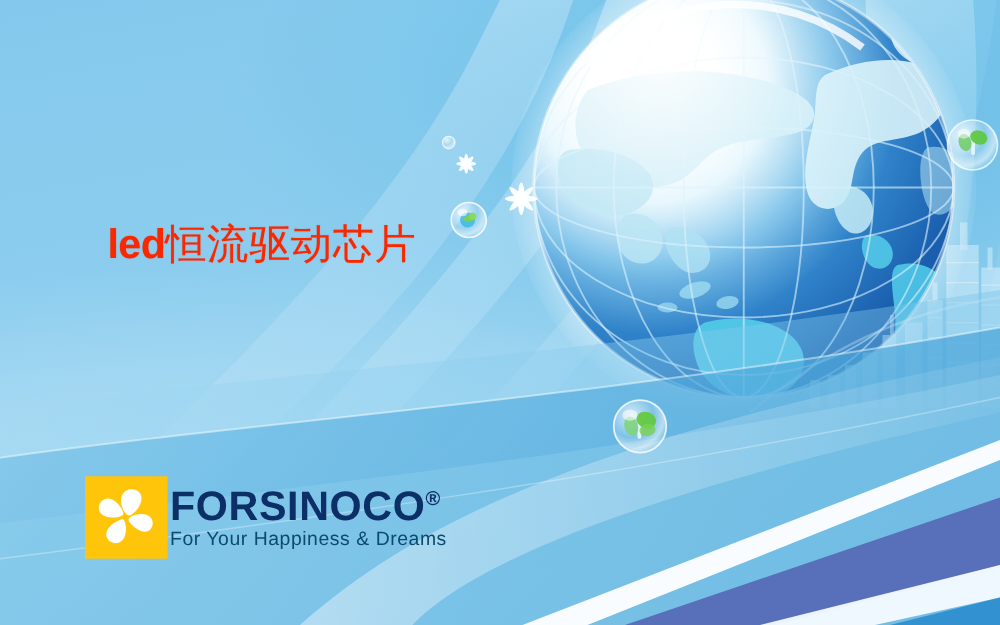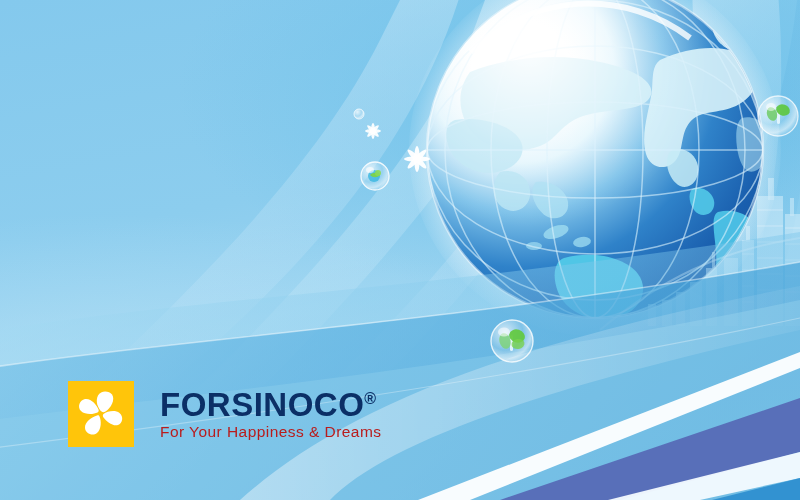--- a/index.html
+++ b/index.html
@@ -58,21 +58,21 @@
     letter-spacing: 2px;
     white-space: pre;
   }
   
   .logo {
     position: absolute;
     left: 68px;
     top: 381px;
     display: flex;
     align-items: center;
-    gap: 26px;
+    gap: 2px;
   }
   .logo-mark {
     width: 66px;
     height: 66px;
     background: #ffc50a;
     position: relative;
     flex: 0 0 auto;
   }
   .logo-wordmark {
     display: flex;
@@ -90,21 +90,21 @@
     white-space: nowrap;
     transform: scaleX(1.0);
     transform-origin: left center;
   }
   .brand-name .reg {
     font-size: 16px;
     vertical-align: super;
     line-height: 1;
   }
   .brand-tagline {
-    color: #b91c1c;
+    color: #0c4a6e;
     font-family: "Liberation Sans", "DejaVu Sans", sans-serif;
     font-size: 15.5px;
     line-height: 18px;
     letter-spacing: 0.45px;
     white-space: nowrap;
     margin-top: 2px;
   }
 </style>
 </head>
 <body>
@@ -330,20 +330,21 @@
         <circle r="20" fill="none" stroke="#ffffff" stroke-opacity="0.75" stroke-width="1.3"></circle>
         <rect x="-1" y="-6" width="3" height="14" rx="1.5" fill="#eaf9ff" fill-opacity="0.85"></rect>
         <ellipse cx="-6" cy="-2" rx="5" ry="7" fill="#6fcb66" fill-opacity="0.85" transform="rotate(-18 -6 -2)"></ellipse>
         <ellipse cx="5" cy="-6" rx="7" ry="5.5" fill="#5cc63c" fill-opacity="0.9" transform="rotate(20 5 -6)"></ellipse>
         <ellipse cx="-7" cy="-9" rx="5" ry="4" fill="#ffffff" fill-opacity="0.5"></ellipse>
       </g>
 
     </g>
   </svg>
 
+  <div class="headline"><span class="latin">led</span><span>恒流驱动芯片</span></div>
 
   <div class="logo">
     <div class="logo-mark">
       <svg viewBox="0 0 66 66" width="66" height="66">
         <g fill="#ffffff">
           <path d="M33.5,30.5 C30,27.5 27,20 30,14.5 C33,9 41,9.5 44,13.5 C47.5,18.5 43,27 37.5,30.5 C36,31.4 34.6,31.4 33.5,30.5 Z"></path>
           <path d="M35.5,33 C39,30.5 47,28.5 51.5,32 C56,35.5 54.5,42.5 50,44 C45,45.7 38.5,40.5 35.5,36.5 C34.6,35.3 34.6,33.9 35.5,33 Z"></path>
           <path d="M31.5,35.5 C33.5,39.5 33.5,48.5 29,52 C24.5,55.5 17.5,52.5 17,47 C16.5,41 24,36 29,34.5 C30.4,34 31.1,34.5 31.5,35.5 Z"></path>
           <path d="M29.5,31.5 C25.5,33.5 17,34 13,30 C9,26 11.5,19 17,18 C23,17 28.5,23.5 30.5,28.5 C31,29.9 30.6,31 29.5,31.5 Z"></path>
         </g>

